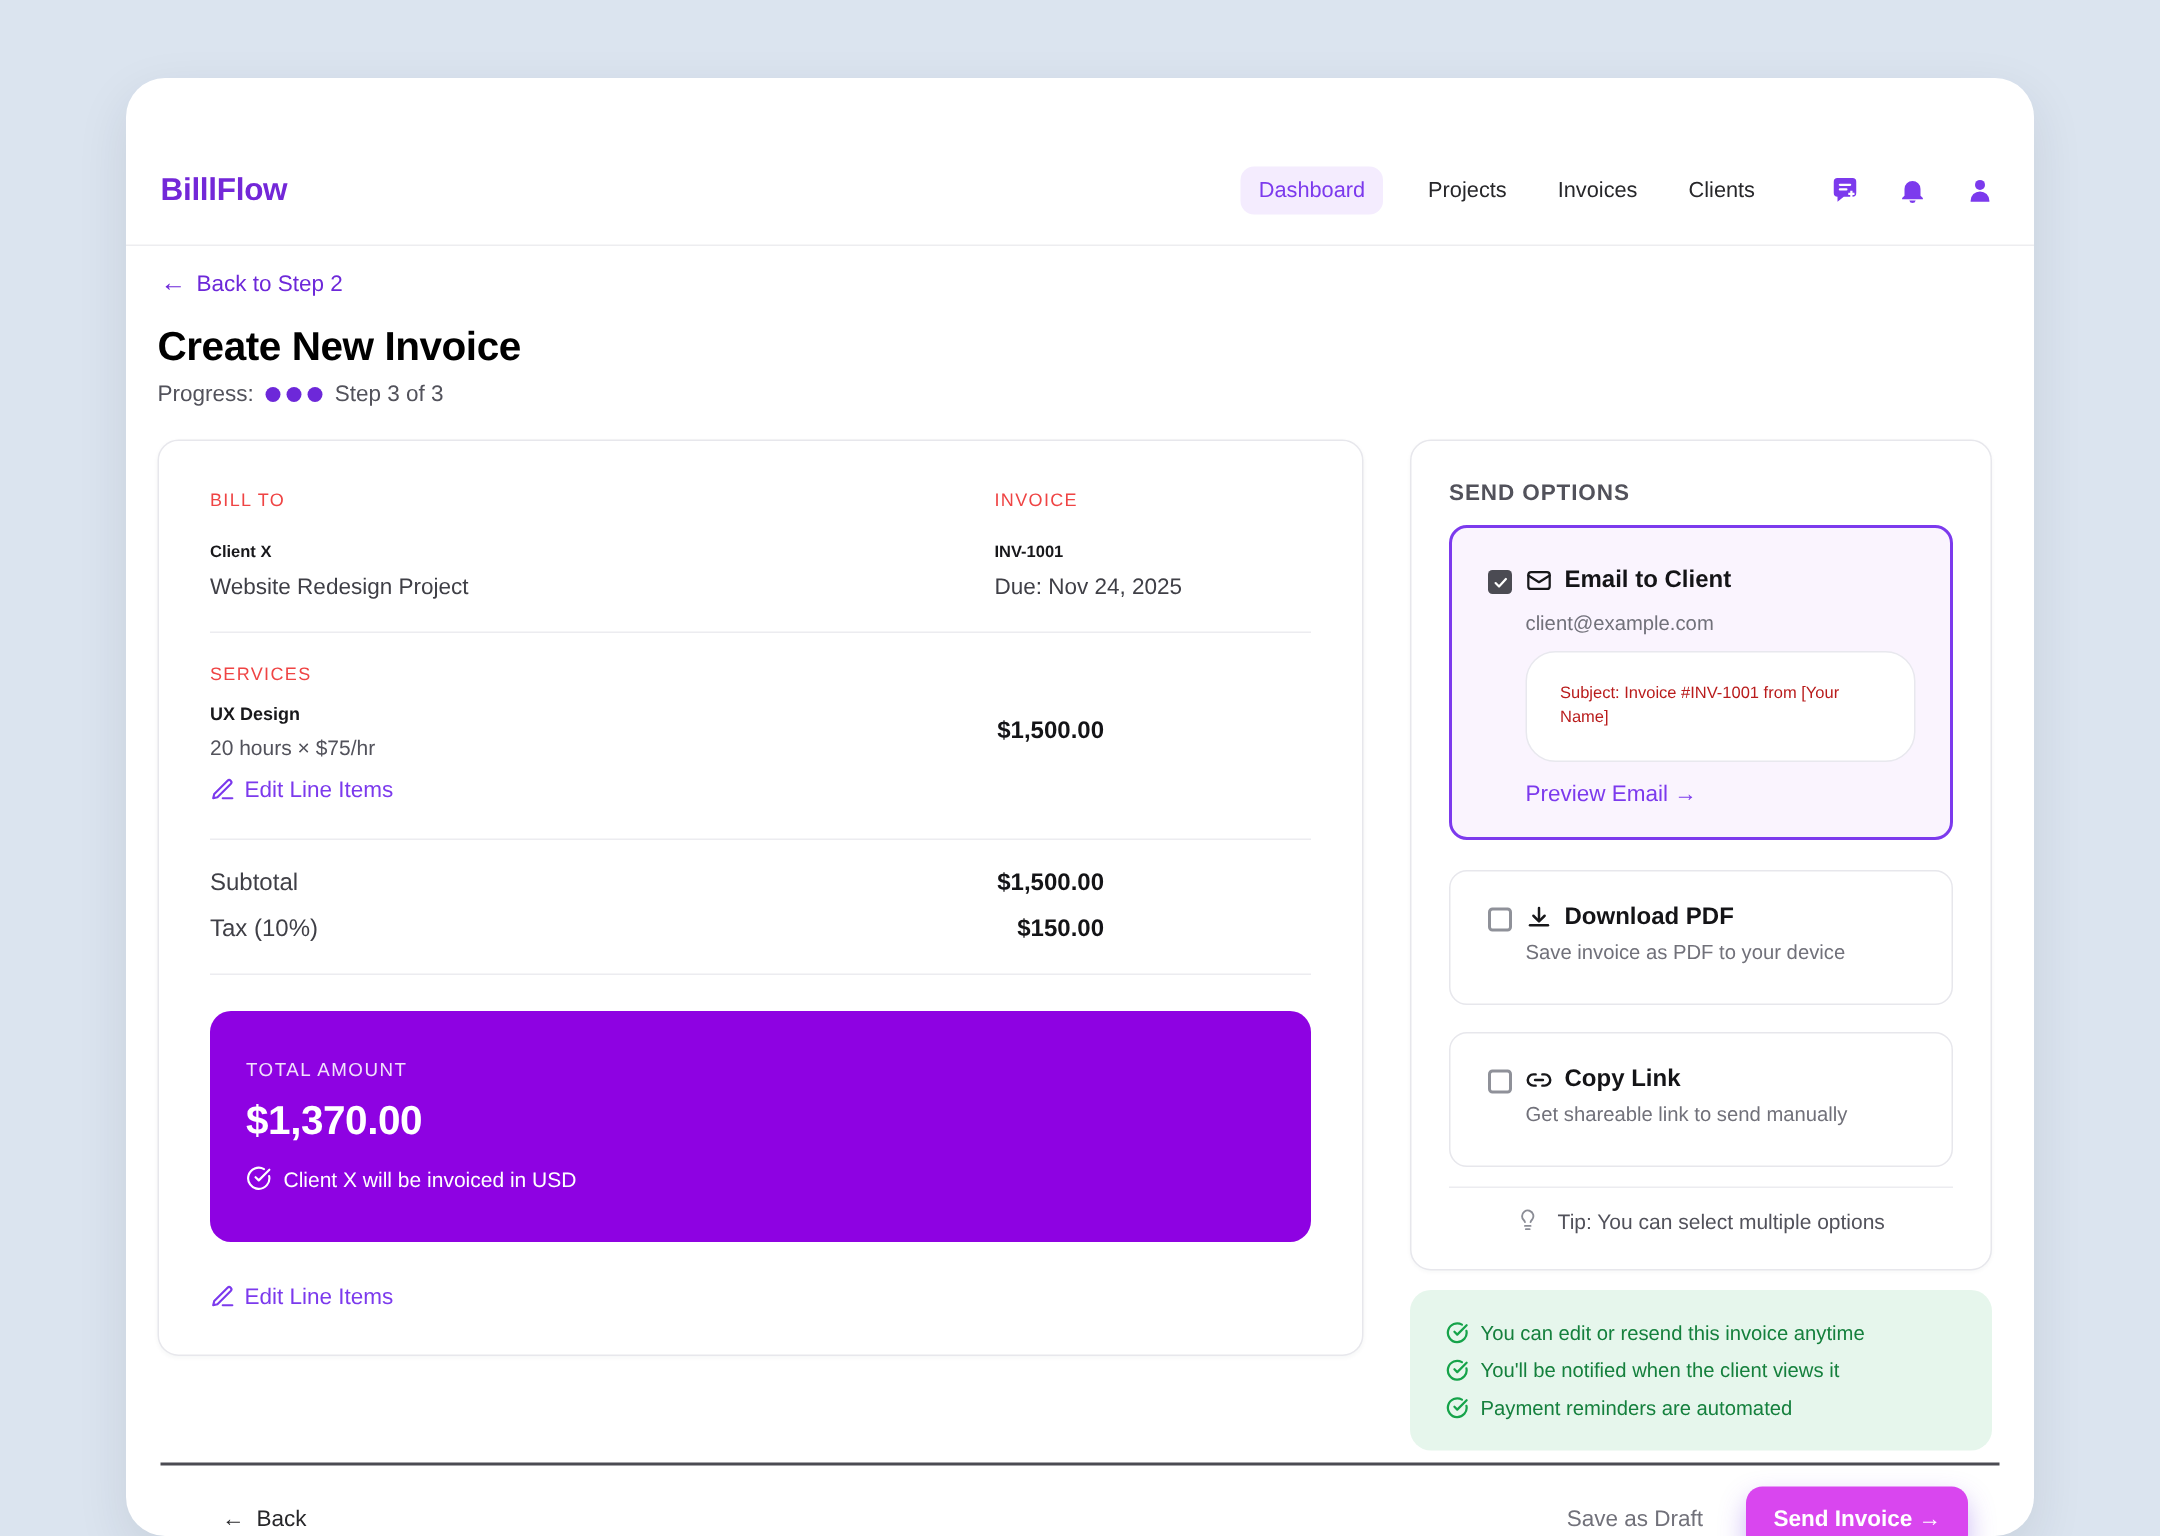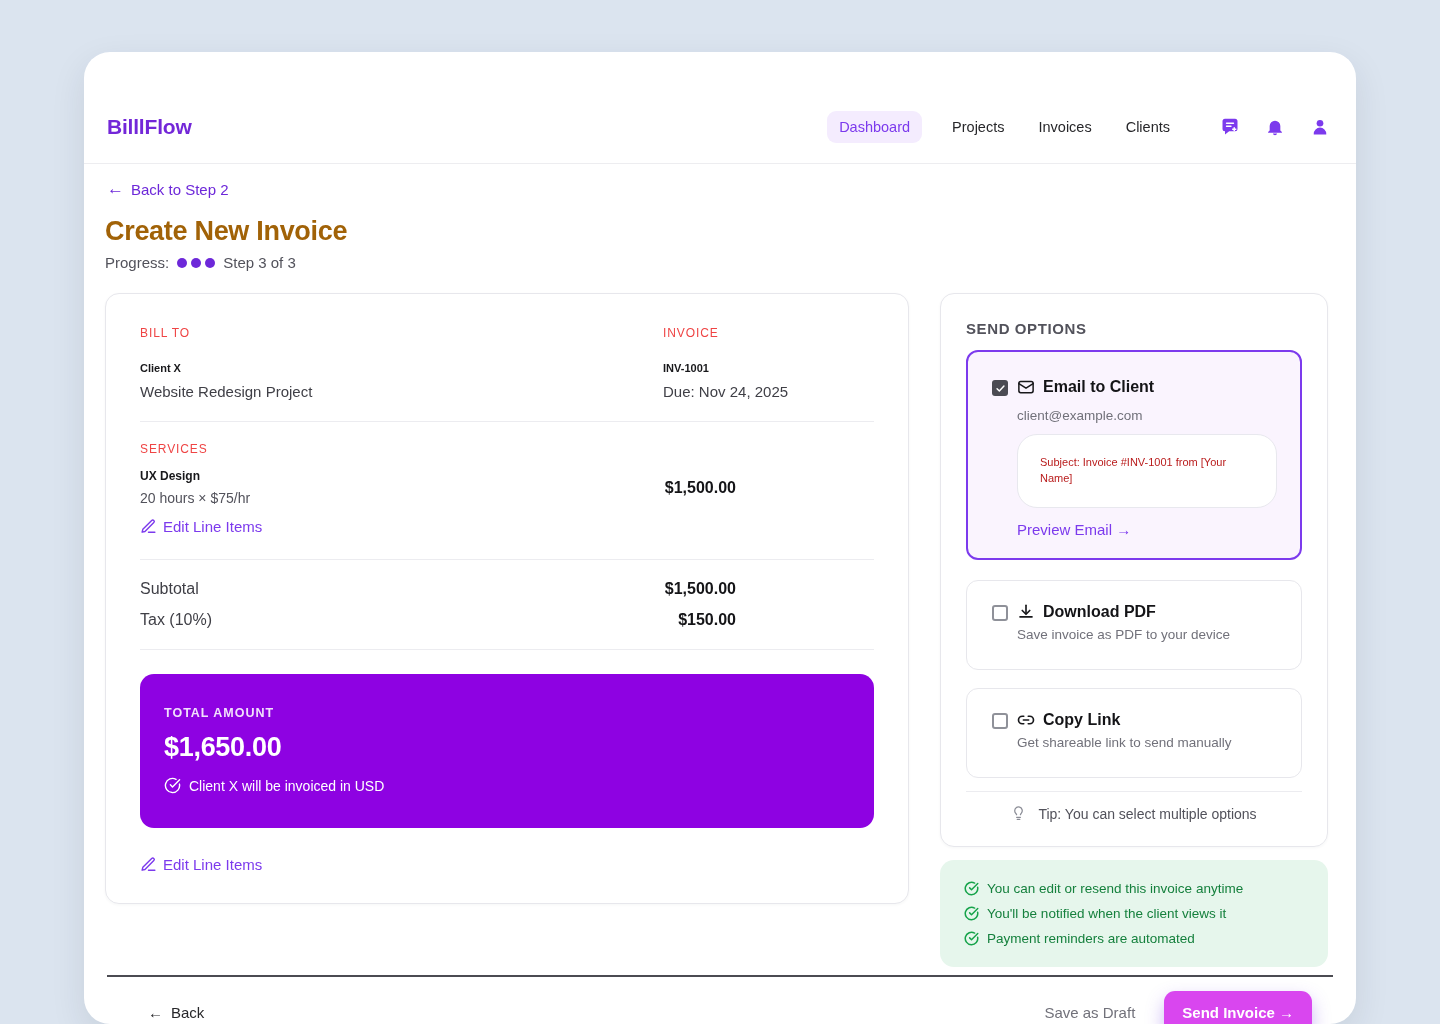--- a/index.html
+++ b/index.html
@@ -27,21 +27,21 @@
   .nav-item { font-size:14.5px; font-weight:500; color:#27272a; cursor:pointer; padding:8px 4px; }
   .nav-item.active { background:#f4ecfe; color:#7c3aed; border-radius:9px; padding:8px 12px; }
   .hdr-icons { display:flex; align-items:center; gap:25px; margin-left:46px; }
   .hicon { width:20px; height:20px; color:#7c3aed; cursor:pointer; display:flex; }
   .hicon svg { width:100%; height:100%; }
   
   .content { padding:0 21px; }
   .backrow { margin:15px 0 0 2px; display:flex; align-items:center; gap:7px;
     color:#6d28d9; font-size:15px; font-weight:500; cursor:pointer; width:max-content; }
   .backrow .arrow { font-size:17px; }
-  .page-title { margin-top:17px; font-size:27px; font-weight:800; color:#a16207; letter-spacing:-.3px; }
+  .page-title { margin-top:17px; font-size:27px; font-weight:800; color:#000000; letter-spacing:-.3px; }
   .progress { margin-top:7px; display:flex; align-items:center; gap:6px; font-size:15px; color:#52525b; }
   .dots { display:flex; gap:4px; margin:0 2px; }
   .dot { width:10px; height:10px; border-radius:50%; background:#6d28d9; }
   
   .cols { display:flex; gap:31px; margin-top:22px; align-items:flex-start; }
   .card {
     background:#fff; border:1px solid #e7e7ec; border-radius:14px;
     box-shadow:0 1px 3px rgba(30,41,59,.04);
   }
   .invoice-card { width:804px; padding:32px 34px 30px; }
@@ -51,21 +51,21 @@
   .bill-sub { margin-top:9px; font-size:15px; color:#3f3f46; }
   .hr { height:1px; background:#ececf0; border:0; }
   .svc-row { display:flex; align-items:center; justify-content:space-between; padding-right:138px; margin-top:13px; }
   .svc-name { font-size:12px; font-weight:700; }
   .svc-detail { margin-top:7px; font-size:14px; color:#52525b; }
   .amount { font-size:16px; font-weight:600; color:#141417; }
   .edit-link { display:flex; align-items:center; gap:6px; color:#7c3aed; font-size:15px; cursor:pointer; width:max-content; }
   .edit-link svg { width:17px; height:17px; }
   .tot-row { display:flex; justify-content:space-between; padding-right:138px; font-size:16px; color:#3f3f46; }
   .total-box { margin-top:24px; background:#8e02e2; border-radius:14px; padding:32px 24px 0; height:154px; color:#fff; }
-  .total-lbl { font-size:12.5px; letter-spacing:1px; color:rgba(255,255,255,.88); font-weight:700; }
+  .total-lbl { font-size:12.5px; letter-spacing:1px; color:rgba(255,255,255,.88); font-weight:400; }
   .total-amt { margin-top:12px; font-size:27px; font-weight:800; letter-spacing:-.3px; }
   .total-note { margin-top:14px; display:flex; align-items:center; gap:8px; font-size:14px; }
   .total-note svg { width:17px; height:17px; }
   
   .rightcol { width:388px; }
   .send-card { width:388px; padding:26px 25px 24px; }
   .send-title { font-size:15px; font-weight:700; letter-spacing:.6px; color:#52525b; }
   .opt { border:1px solid #e7e7ec; border-radius:12px; padding:22px 22px 20px 25px; display:flex; gap:9px; cursor:pointer; }
   .opt.email { border:2px solid #7c3aed; background:#faf4fe; margin-top:13px; padding:26px 23px 20px 24px; }
   .opt.pdf { margin-top:20px; height:90px; }
@@ -203,21 +203,21 @@
           <div class="tot-row" style="margin-top:13px;">
             <span>Tax (10%)</span>
             <span class="amount">$150.00</span>
           </div>
         </div>
 
         <hr class="hr" style="margin:20px 0 0;">
 
         <div class="total-box">
           <div class="total-lbl">TOTAL AMOUNT</div>
-          <div class="total-amt">$1,650.00</div>
+          <div class="total-amt">$1,370.00</div>
           <div class="total-note">
             <svg viewBox="0 0 24 24" fill="none" stroke="currentColor" stroke-width="2" stroke-linecap="round" stroke-linejoin="round">
                 <path d="M21.8 10A10 10 0 1 1 17 3.34"></path>
                 <path d="m9 11 3 3L22 4"></path>
               </svg>
             <span>Client X will be invoiced in USD</span>
           </div>
         </div>
 
         <div class="edit-link" style="margin-top:28px;">

